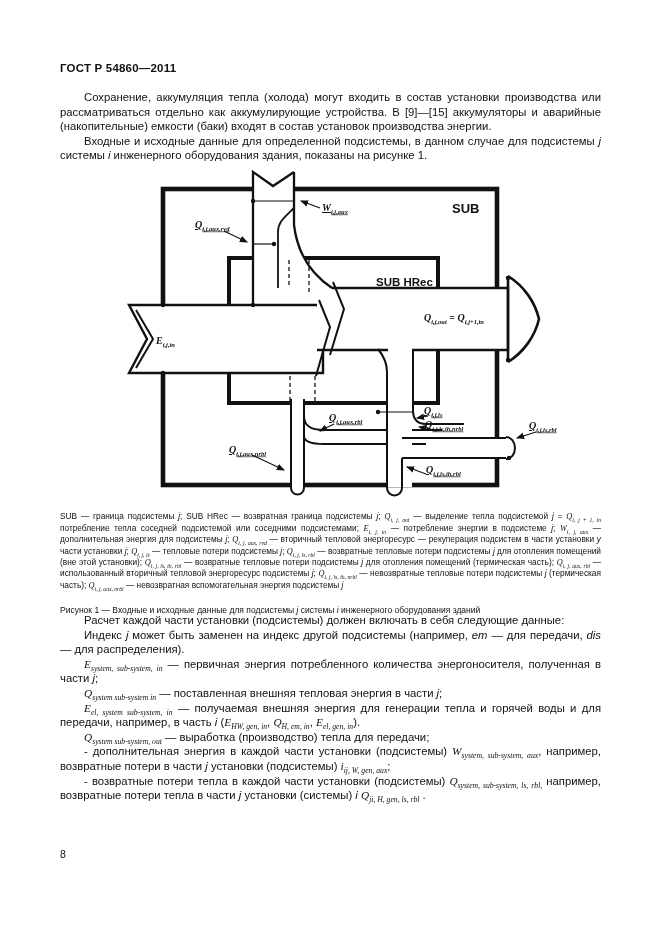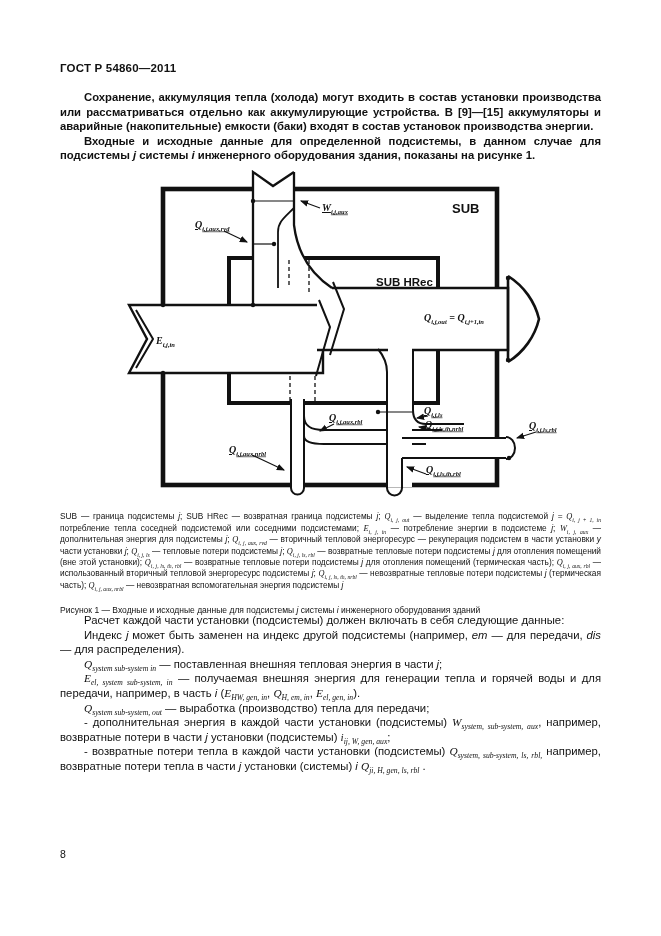--- a/index.html
+++ b/index.html
@@ -24,21 +24,21 @@
   .fbox{font-family:"Liberation Sans",sans-serif;font-weight:bold;fill:#111;}
   .ssub{font-size:6.5px;}
 </style>
 </head>
 <body>
 
 <div class="page">
 
   <div class="hdr">ГОСТ Р 54860—2011</div>
 
-  <div class="tblock" style="top:90px;font-weight:bold;">
+  <div class="tblock" style="top:90px;">
     <p>Сохранение, аккумуляция тепла (холода) могут входить в состав установки производства или рассматриваться отдельно как аккумулирующие устройства. В [9]—[15] аккумуляторы и аварийные (накопительные) емкости (баки) входят в состав установок производства энергии.</p>
     <p>Входные и исходные данные для определенной подсистемы, в данном случае для подсистемы <i class="ix">j</i> системы <i class="ix">i</i> инженерного оборудования здания, показаны на рисунке 1.</p>
   </div>
 
   <svg class="fig" width="448" height="332" viewBox="0 0 448 332" xmlns="http://www.w3.org/2000/svg">
     <defs>
       <marker id="ah" markerWidth="9" markerHeight="8" refX="6.5" refY="3" orient="auto">
         <path d="M0,0 L7.5,3 L0,6 Z" fill="#111"></path>
       </marker>
     </defs>
@@ -145,20 +145,21 @@
       <tspan>Q</tspan><tspan class="ssub" dy="2.5">i,j,ls,th,rbl</tspan>
     </text>
   </svg>
 
   <p class="cap">SUB — граница подсистемы <i class="ix">j</i>; SUB HRec — возвратная граница подсистемы <i class="ix">j</i>; <i class="vr">Q</i><sub class="vs">i, j, out</sub> — выделение тепла подсистемой <i class="ix">j</i> = <i class="vr">Q</i><sub class="vs">i, j + 1, in</sub> потребление тепла соседней подсистемой или соседними подсистемами; <i class="vr">E</i><sub class="vs">i, j, in</sub> — потребление энергии в подсистеме <i class="ix">j</i>; <i class="vr">W</i><sub class="vs">i, j, aux</sub> — дополнительная энергия для подсистемы <i class="ix">j</i>; <i class="vr">Q</i><sub class="vs">i, j, aux, rvd</sub> — вторичный тепловой энергоресурс — рекуперация подсистем в части установки <i class="ix">y</i> части установки <i class="ix">j</i>; <i class="vr">Q</i><sub class="vs">i, j, ls</sub> — тепловые потери подсистемы <i class="ix">j</i>; <i class="vr">Q</i><sub class="vs">i, j, ls, rbl</sub> — возвратные тепловые потери подсистемы <i class="ix">j</i> для отопления помещений (вне этой установки); <i class="vr">Q</i><sub class="vs">i, j, ls, th, rbl</sub> — возвратные тепловые потери подсистемы <i class="ix">j</i> для отопления помещений (термическая часть); <i class="vr">Q</i><sub class="vs">i, j, aux, rbl</sub> — использованный вторичный тепловой энергоресурс подсистемы <i class="ix">j</i>; <i class="vr">Q</i><sub class="vs">i, j, ls, th, nrbl</sub> — невозвратные тепловые потери подсистемы <i class="ix">j</i> (термическая часть); <i class="vr">Q</i><sub class="vs">i, j, aux, nrbl</sub> — невозвратная вспомогательная энергия подсистемы <i class="ix">j</i></p>
   <p class="figtitle">Рисунок 1 — Входные и исходные данные для подсистемы <i class="ix">j</i> системы <i class="ix">i</i> инженерного оборудования зданий</p>
 
   <div class="tblock" style="top:613px;">
     <p>Расчет каждой части установки (подсистемы) должен включать в себя следующие данные:</p>
     <p>Индекс <i class="ix">j</i> может быть заменен на индекс другой подсистемы (например, <i class="ix">em</i> — для передачи, <i class="ix">dis</i> — для распределения).</p>
+    <p><i class="vr">E</i><sub class="vs">system, sub-system, in</sub> — первичная энергия потребленного количества энергоносителя, полученная в части <i class="ix">j</i>;</p>
     <p><i class="vr">Q</i><sub class="vs">system sub-system in</sub> — поставленная внешняя тепловая энергия в части <i class="ix">j</i>;</p>
     <p><i class="vr">E</i><sub class="vs">el, system sub-system, in</sub> — получаемая внешняя энергия для генерации тепла и горячей воды и для передачи, например, в часть <i class="ix">i</i> (<i class="vr">E</i><sub class="vs">HW, gen, in</sub>, <i class="vr">Q</i><sub class="vs">H, em, in</sub>, <i class="vr">E</i><sub class="vs">el, gen, in</sub>).</p>
     <p><i class="vr">Q</i><sub class="vs">system sub-system, out</sub> — выработка (производство) тепла для передачи;</p>
     <p>- дополнительная энергия в каждой части установки (подсистемы) <i class="vr">W</i><sub class="vs">system, sub-system, aux</sub>, например, возвратные потери в части <i class="ix">j</i> установки (подсистемы) <i class="vr">i</i><sub class="vs">ij, W, gen, aux</sub>;</p>
     <p>- возвратные потери тепла в каждой части установки (подсистемы) <i class="vr">Q</i><sub class="vs">system, sub-system, ls, rbl,</sub> например, возвратные потери тепла в части <i class="ix">j</i> установки (системы) <i class="ix">i</i> <i class="vr">Q</i><sub class="vs">ji, H, gen, ls, rbl</sub> .</p>
   </div>
 
   <div class="pagenum">8</div>
 
 </div>

